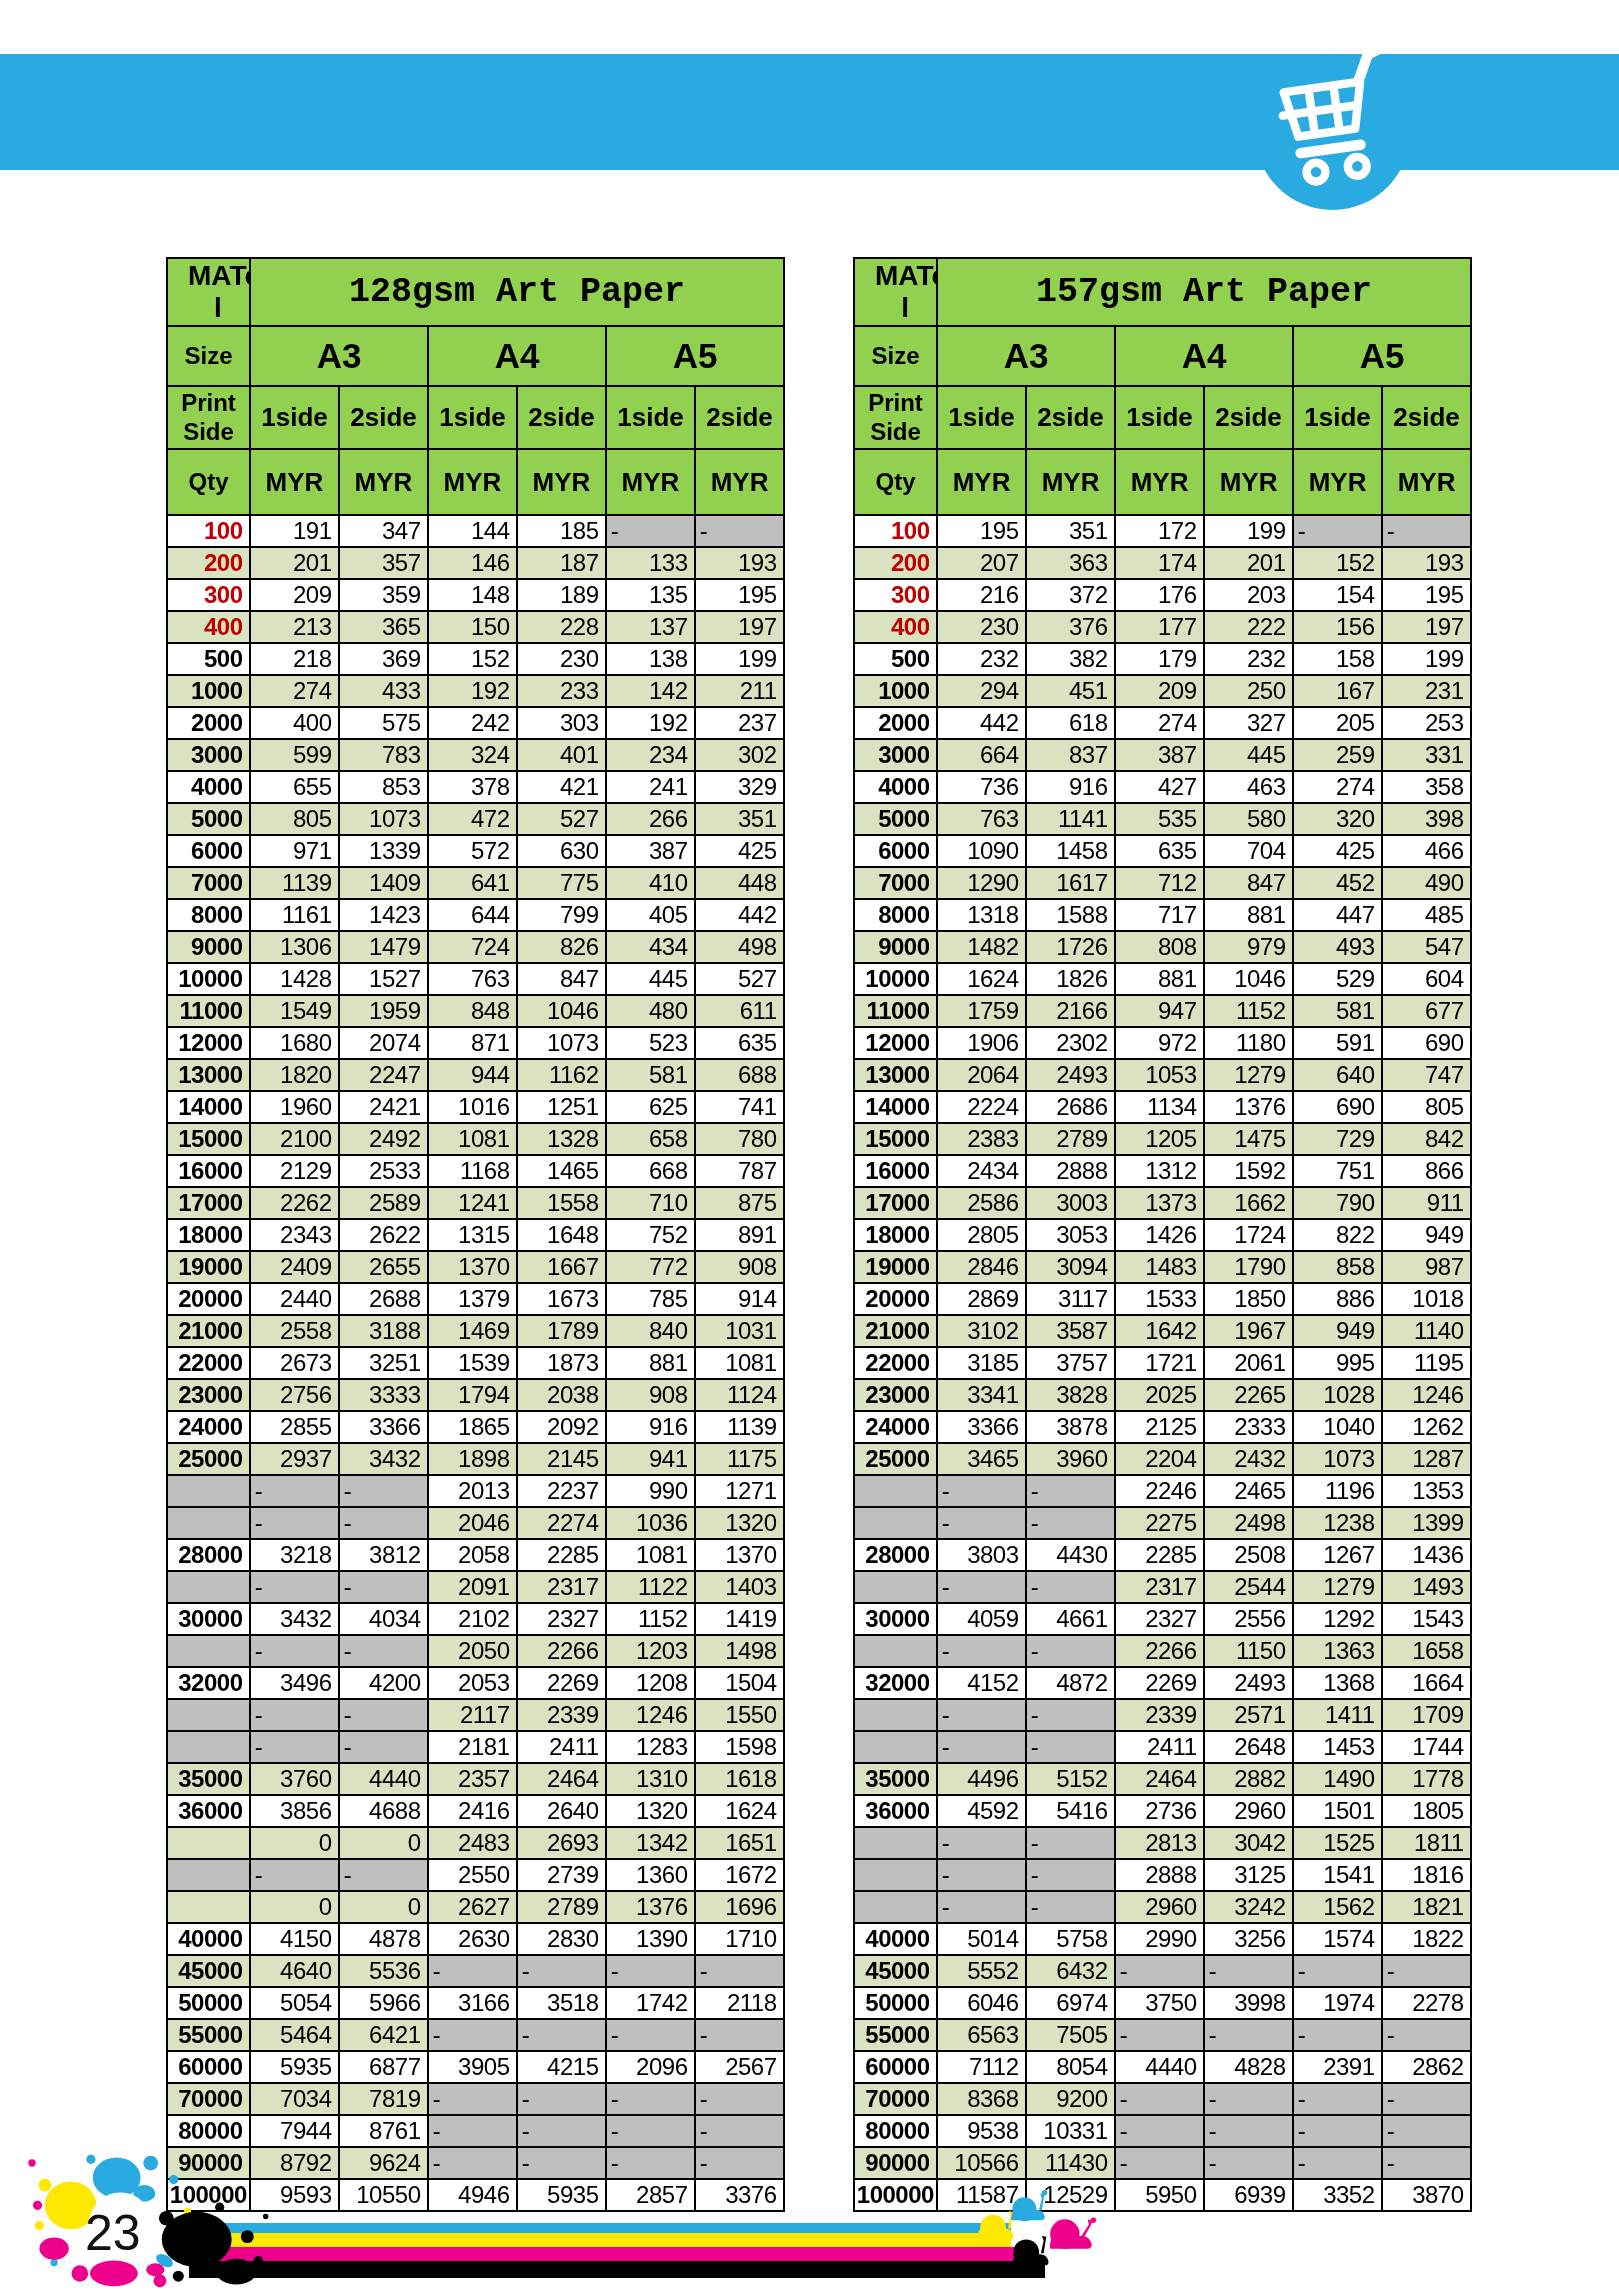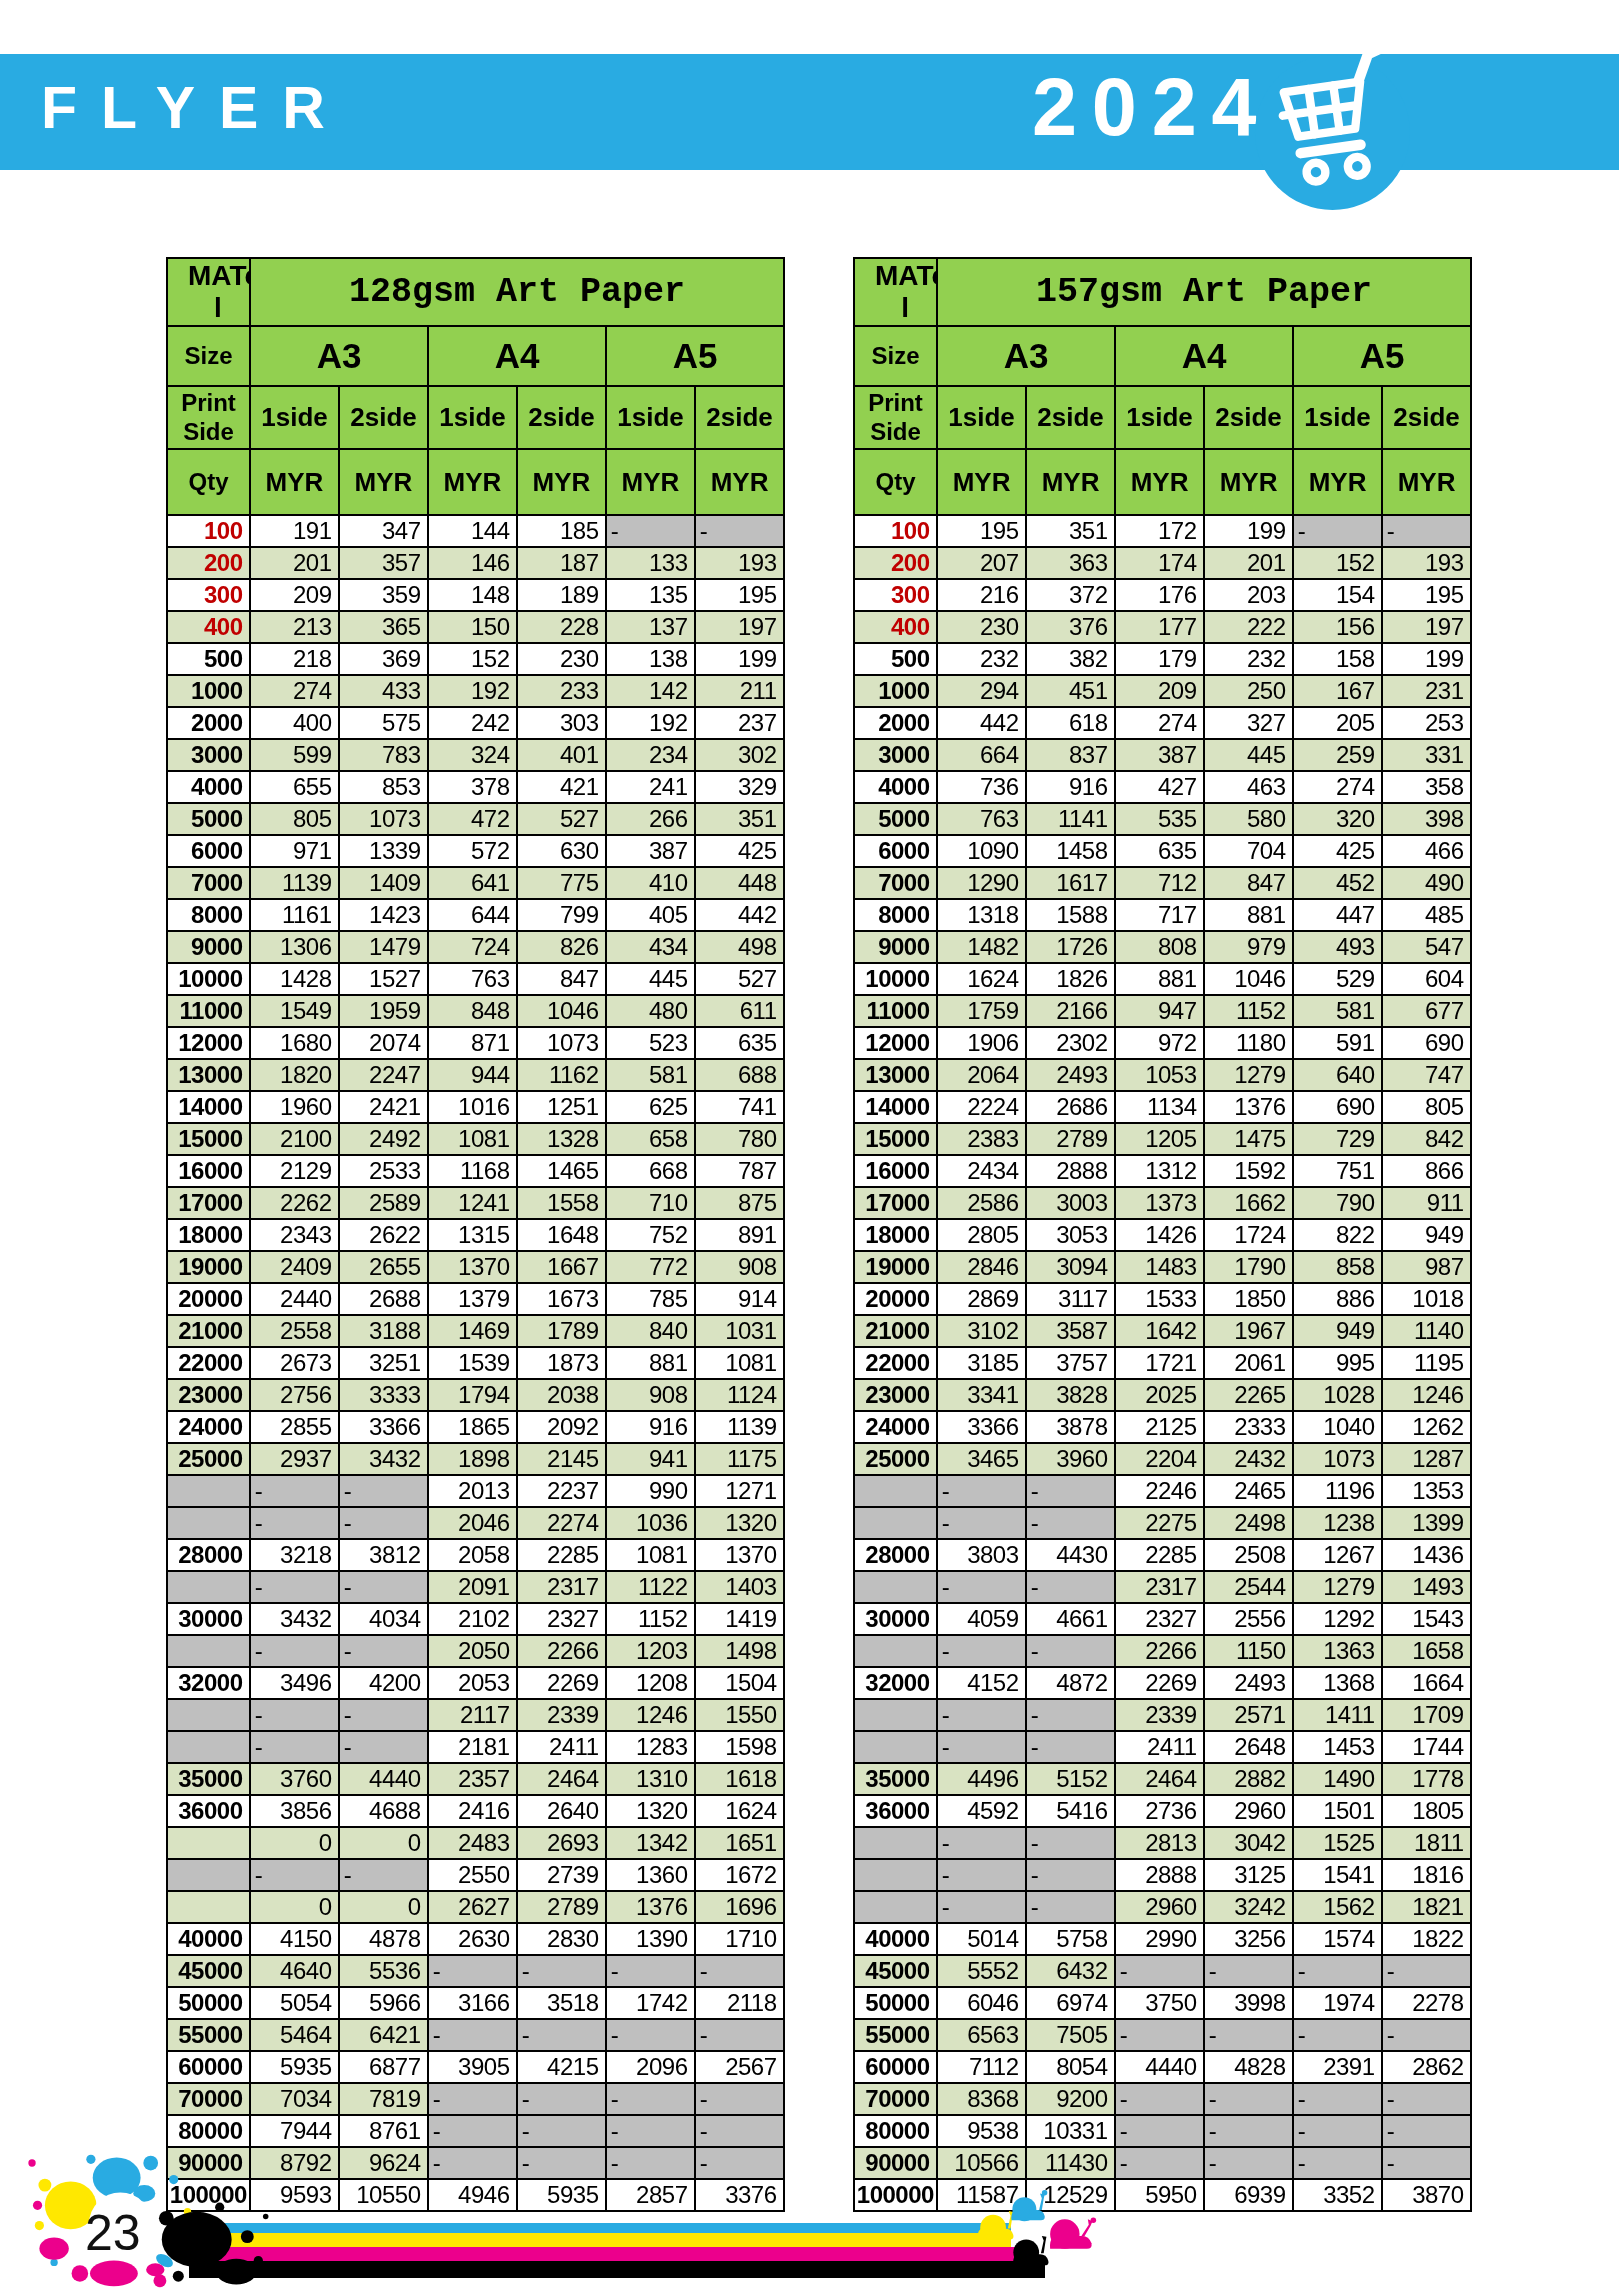--- a/index.html
+++ b/index.html
@@ -52,22 +52,20 @@
   .stripe.magenta{left:192px;top:2247px;width:835px;height:14px;background:var(--stripe-magenta);}
   .stripe.black{left:189px;top:2261px;width:856px;height:16.6px;background:var(--stripe-black);}
   .page-number{position:absolute;left:85px;top:2204px;font-size:50px;color:#111;z-index:3;}
   .splatter{position:absolute;left:26px;top:2152px;z-index:2;}
   .snails{position:absolute;left:971px;top:2186px;z-index:2;}
 </style>
 </head>
 <body style="--banner-blue: #29ABE2; --header-green: #92D050; --row-green: #D9E3C2; --blank-gray: #BFBFBF; --qty-red: #C00000; --stripe-cyan: #29ABE2; --stripe-yellow: #FFE800; --stripe-magenta: #EC008C; --stripe-black: #000000;">
 
 <div class="banner">
-  <div class="flyer-title">FLYER</div>
-  <div class="year">2024</div>
 </div>
 <div class="cart-badge">
   <div class="cart-circle"></div>
   <svg width="127" height="146" viewBox="0 0 120 140">
     <g stroke="#fff" fill="none" stroke-width="8" stroke-linecap="round" stroke-linejoin="round" transform="rotate(-8 60 70)">
       <path d="M16,40 h74 l-11,44 h-55 z"></path>
       <path d="M40,40 v44 M64,40 v44 M12,62 h72"></path>
       <path d="M88,40 l13,-25 l13,-4" stroke-width="10"></path>
       <path d="M24,100 h58" stroke-width="10"></path>
       <circle cx="36" cy="120" r="9"></circle>

